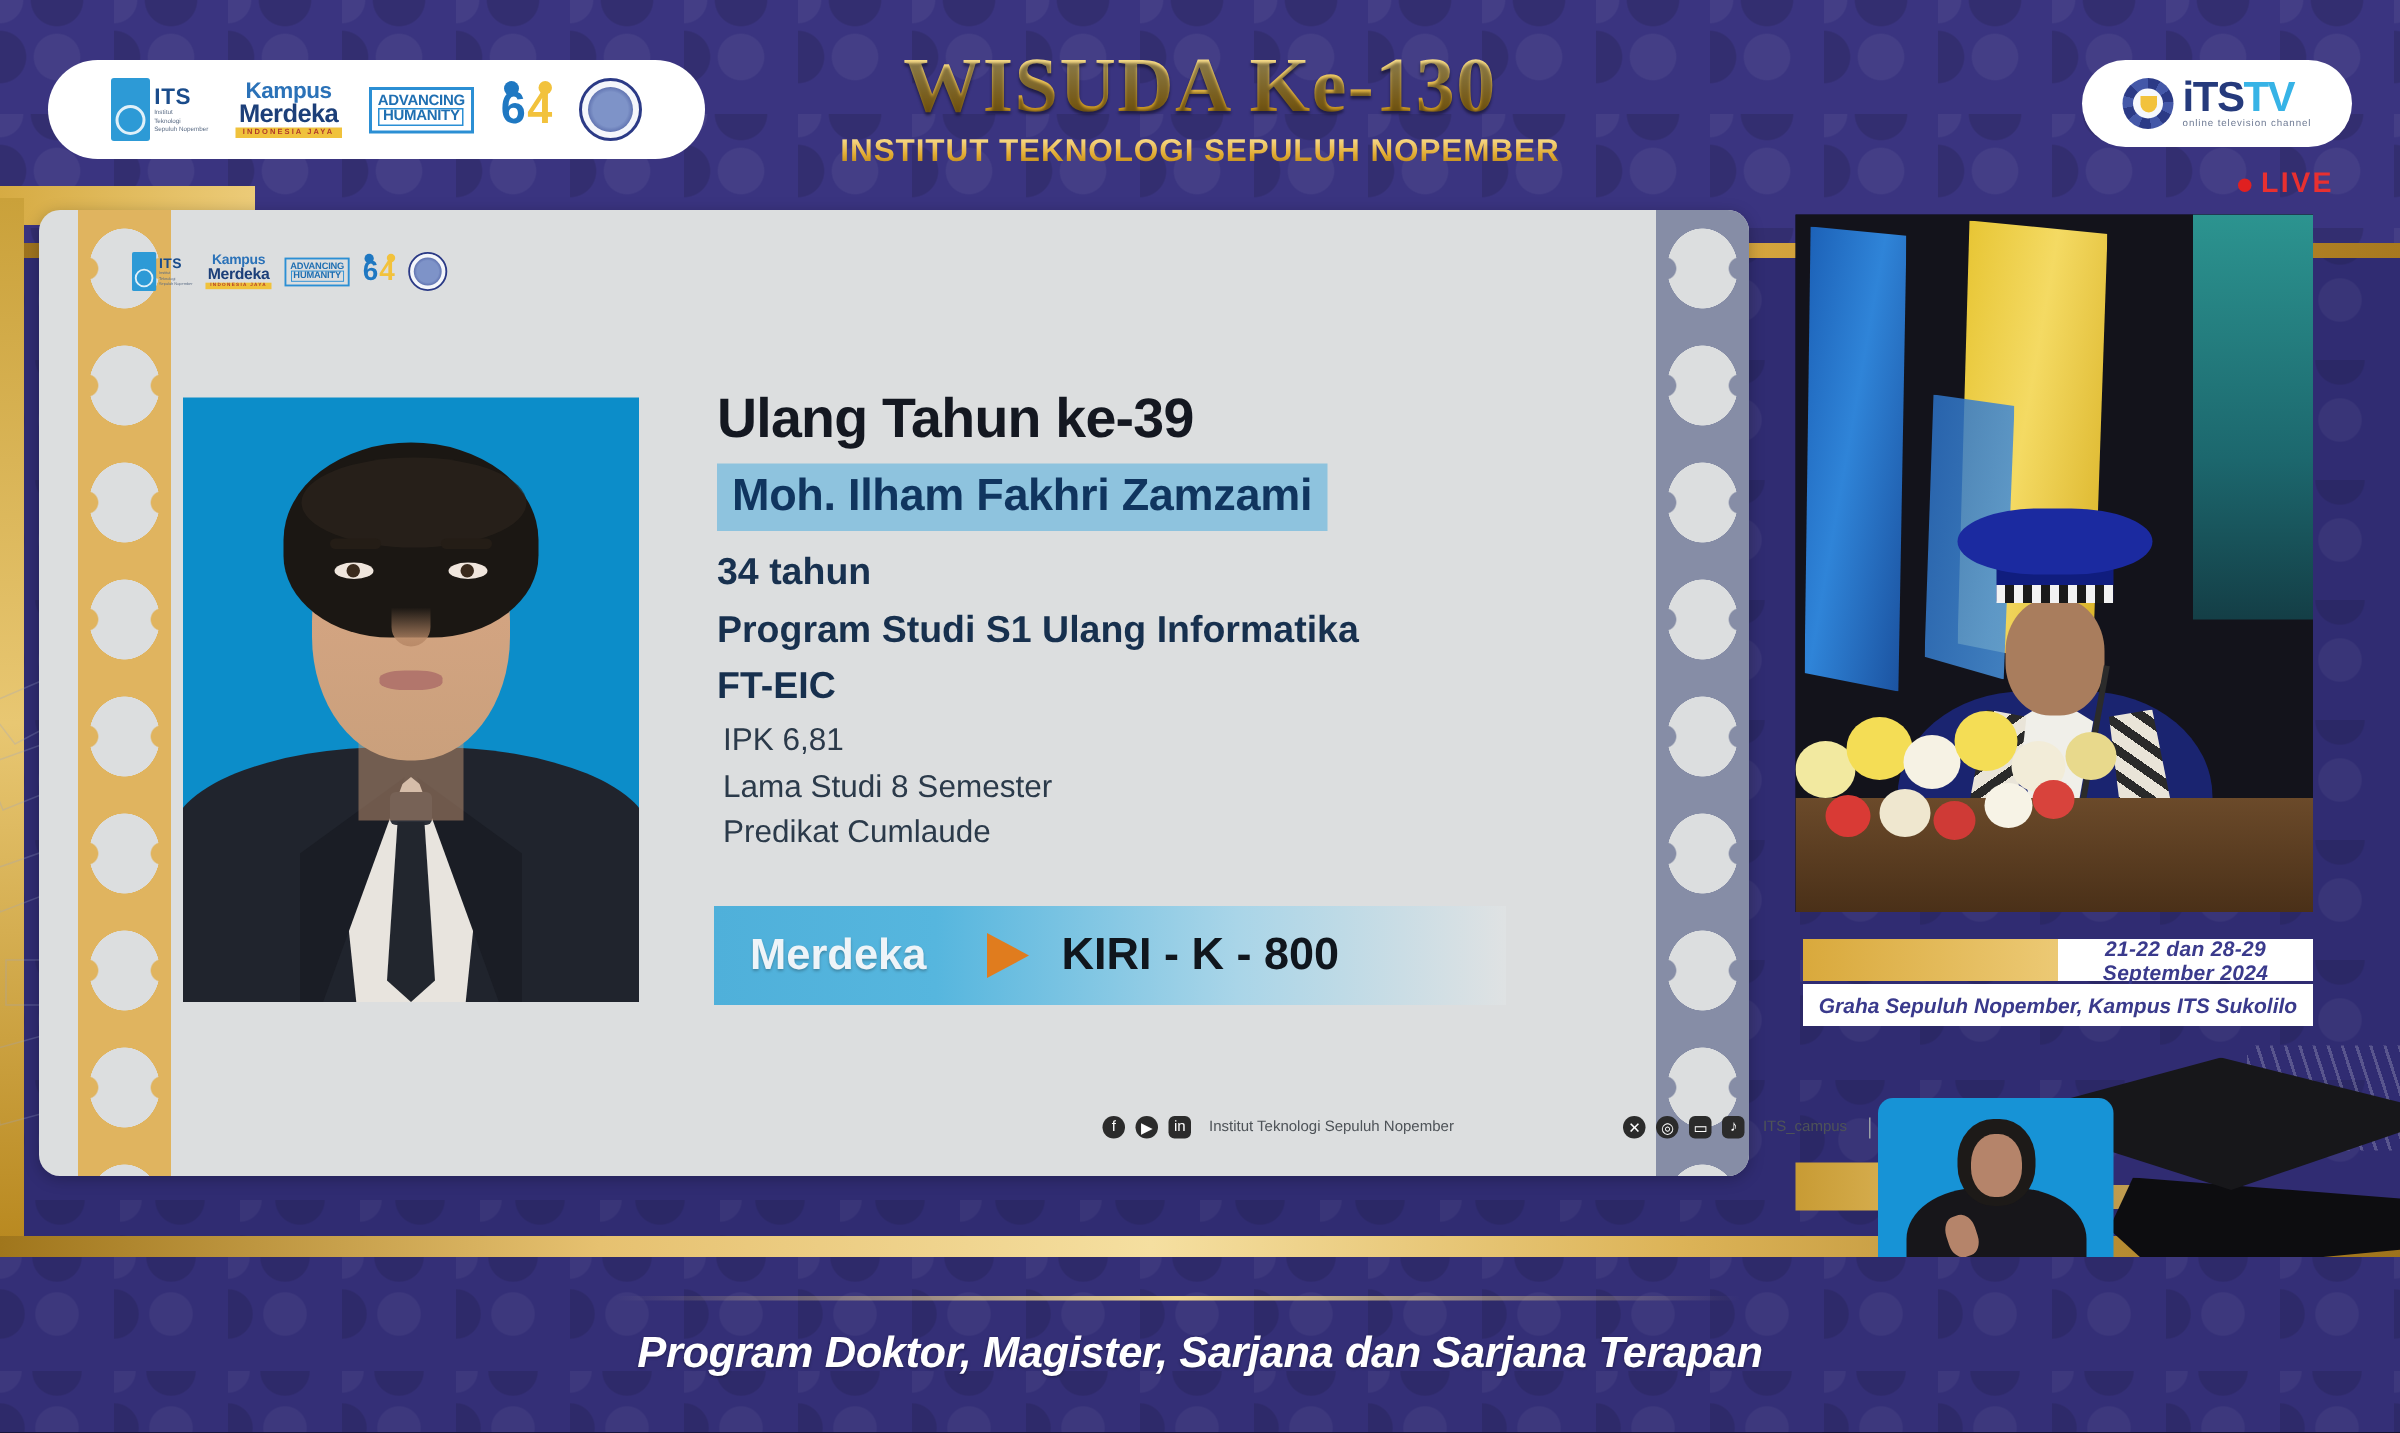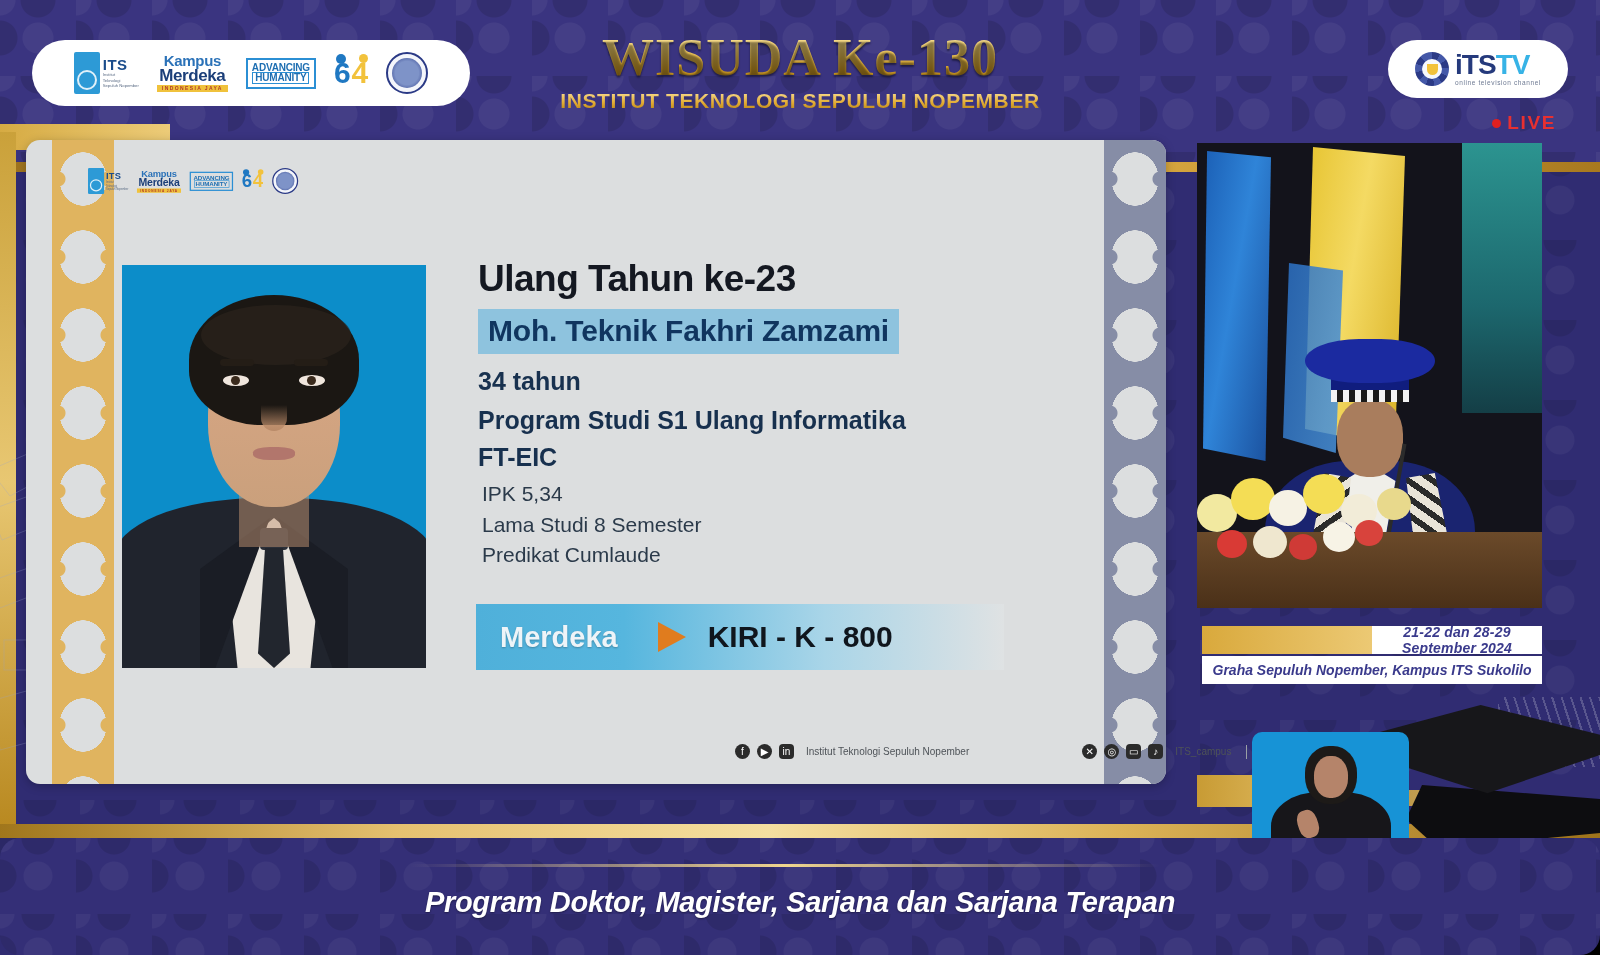--- a/index.html
+++ b/index.html
@@ -296,21 +296,21 @@
   .wm { position:absolute; right:44px; bottom:10px; width:44px; height:44px;
       border-radius:50%; background:conic-gradient(#39a8dd 0 8%,#1f6f9e 8% 16%,#39a8dd 16% 24%,
       #1f6f9e 24% 32%,#39a8dd 32% 40%,#1f6f9e 40% 48%,#39a8dd 48% 56%,#1f6f9e 56% 64%,
       #39a8dd 64% 72%,#1f6f9e 72% 80%,#39a8dd 80% 88%,#1f6f9e 88% 100%);
       display:flex; align-items:center; justify-content:center; opacity:.95; }
   .wm .c { width:26px; height:26px; border-radius:50%; background:#0a0a14;
       display:flex; align-items:center; justify-content:center; }
   .wm .lot { width:14px; height:13px; border-radius:0 0 50% 50%; background:#f0c63c; }
 
   
-  .footer { position:absolute; left:0; top:838px; width:1600px; height:117px; overflow:hidden;border-radius:20px; }
+  .footer { position:absolute; left:0; top:838px; width:1600px; height:117px; overflow:hidden; }
   .footer-bg { position:absolute; inset:0; background-color:#342f77;
       background-image:
         radial-gradient(circle at 0 0, rgba(255,255,255,.045) 0 14px, transparent 15px),
         radial-gradient(circle at 38px 38px, rgba(255,255,255,.045) 0 14px, transparent 15px),
         radial-gradient(circle at 38px 0, rgba(0,0,0,.11) 0 16px, transparent 17px),
         radial-gradient(circle at 0 38px, rgba(0,0,0,.11) 0 16px, transparent 17px);
       background-size:76px 76px,76px 76px,76px 76px,76px 76px; }
   .footer-rule { position:absolute; left:410px; top:26px; width:750px; height:3px;
       background:linear-gradient(90deg,rgba(230,190,90,0),#f0d68e 50%,rgba(230,190,90,0)); }
   .footer-txt { position:absolute; left:0; top:48px; width:1600px; text-align:center;
@@ -451,29 +451,29 @@
     <div class="ph-hair"></div>
     <div class="ph-brow-l"></div>
     <div class="ph-brow-r"></div>
     <div class="ph-eye-l"></div>
     <div class="ph-eye-r"></div>
     <div class="ph-nose"></div>
     <div class="ph-mouth"></div>
   </div>
 
   <div class="info">
-    <div class="i-title">Ulang Tahun ke-23</div>
+    <div class="i-title">Ulang Tahun ke-39</div>
     <div class="i-name-hl">
-      <span class="i-name">Moh. Teknik Fakhri Zamzami</span>
+      <span class="i-name">Moh. Ilham Fakhri Zamzami</span>
     </div>
     <div class="i-age">34 tahun</div>
     <div class="i-prodi">Program Studi S1 Ulang Informatika</div>
     <div class="i-fak">FT-EIC</div>
     <div class="i-small">
-      <div>IPK  5,34</div>
+      <div>IPK  6,81</div>
       <div>Lama Studi 8 Semester</div>
       <div>Predikat Cumlaude</div>
     </div>
   </div>
 
   <div class="posisi">
     <span class="lbl">Merdeka</span>
     <span class="arrow"></span>
     <span class="val">KIRI - K - 800</span>
   </div>

